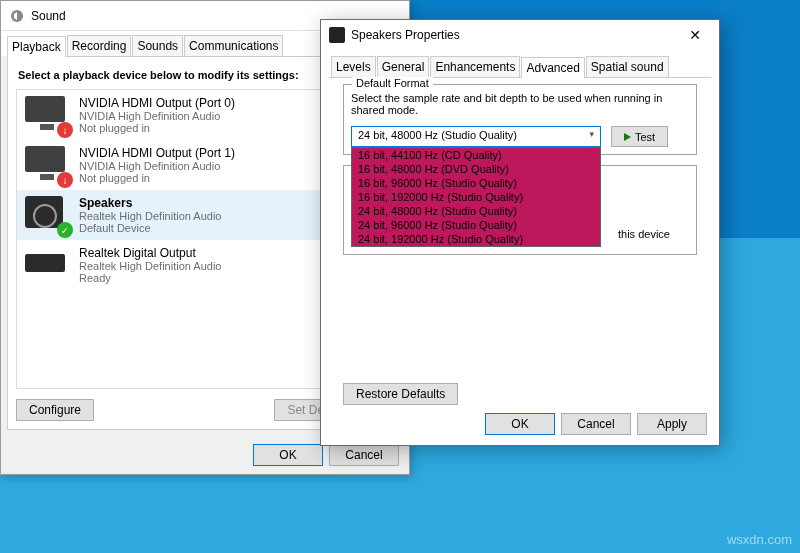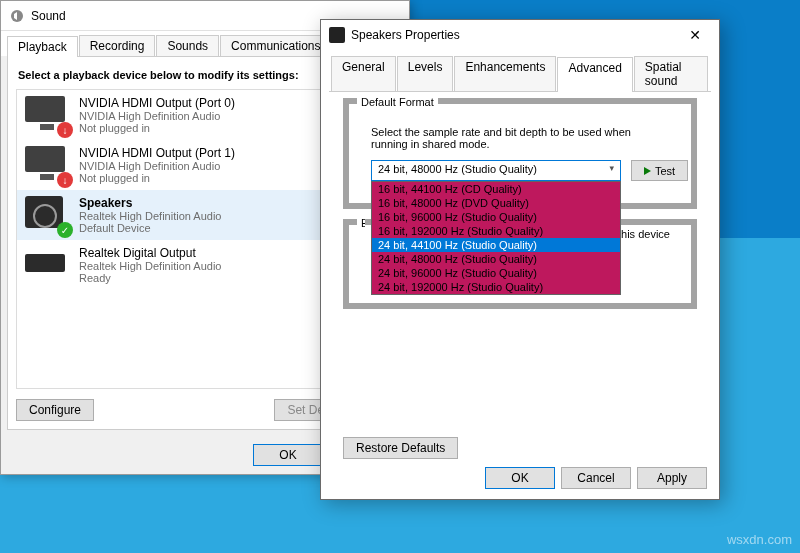--- a/index.html
+++ b/index.html
@@ -5,21 +5,21 @@
     * { box-sizing: border-box; margin: 0; padding: 0; font-family: "Segoe UI", Tahoma, sans-serif; }
     body { width: 800px; height: 553px; background: linear-gradient(180deg, #0a7ec8 0%, #0a7ec8 43%, #2da9e0 43%, #2da9e0 100%); position: relative; overflow: hidden; }
     .watermark { position: absolute; bottom: 6px; right: 8px; color: rgba(255,255,255,0.55); font-size: 13px; z-index: 100; }
 
     
     .win-sound { position: absolute; left: 0; top: 0; width: 410px; background: #f0f0f0; border: 1px solid #9a9a9a; box-shadow: 2px 2px 10px rgba(0,0,0,0.25); }
     .win-sound .titlebar { height: 30px; background: #fff; display: flex; align-items: center; padding: 0 8px; border-bottom: 1px solid #e1e1e1; }
     .win-sound .titlebar .tb-icon { width: 16px; height: 16px; margin-right: 6px; }
     .win-sound .titlebar .tb-title { font-size: 12px; }
     .win-sound .tabs { display: flex; padding: 4px 6px 0 6px; background: #fff; }
-    .tab { border: 1px solid #ccc; border-bottom: none; padding: 3px 10px; font-size: 12px; background: #f6f6f6; margin-right: 1px; cursor: pointer; }
+    .tab { border: 1px solid #ccc; border-bottom: none; padding: 3px 4px; font-size: 12px; background: #f6f6f6; margin-right: 1px; cursor: pointer; }
     .tab.active { background: #fff; position: relative; top: 1px; }
     .tab-body { background: #fff; margin: 0 6px 6px 6px; border: 1px solid #ccc; padding: 8px; }
     .desc { font-size: 11px; font-weight: 600; margin: 4px 0 8px 2px; }
     .dev-list { border: 1px solid #dcdcdc; background: #fff; height: 300px; overflow: hidden; }
     .dev { display: flex; padding: 6px 8px; gap: 10px; }
     .dev.selected { background: #e5f1fb; }
     .dev-icon { width: 44px; height: 38px; position: relative; }
     .dev-icon .monitor { width: 40px; height: 26px; background: #404040; border-radius: 2px; }
     .dev-icon .stand { width: 14px; height: 6px; background: #555; margin: 2px auto 0 auto; }
     .dev-icon .badge { position: absolute; bottom: -4px; right: -4px; width: 16px; height: 16px; border-radius: 50%; display: flex; align-items: center; justify-content: center; font-size: 10px; color: #fff; }
@@ -40,21 +40,21 @@
 
     
     .win-prop { position: absolute; left: 320px; top: 19px; width: 400px; background: #fff; border: 1px solid #6a6a6a; box-shadow: 4px 4px 20px rgba(0,0,0,0.3); }
     .win-prop .titlebar { height: 30px; display: flex; align-items: center; justify-content: space-between; padding: 0 4px 0 8px; }
     .win-prop .titlebar .tb-left { display: flex; align-items: center; gap: 6px; }
     .win-prop .titlebar .tb-left .sp-icon { width: 16px; height: 16px; background: #222; border-radius: 2px; position: relative; }
     .win-prop .titlebar .tb-title { font-size: 12px; }
     .win-prop .close { width: 40px; height: 22px; font-size: 14px; background: transparent; border: none; cursor: pointer; }
     .win-prop .tabs2 { display: flex; padding: 6px 10px 0 10px; }
     .win-prop .body { padding: 6px 14px 8px 14px; }
-    .group { border: 6px solid #a3a3a3; padding: 22px; position: relative; margin-bottom: 10px; }
+    .group { border: 1px solid #a3a3a3; padding: 7px; position: relative; margin-bottom: 10px; }
     .group > .legend { position: absolute; top: -8px; left: 8px; background: #fff; padding: 0 4px; font-size: 11px; }
     .group .info { font-size: 11px; margin-bottom: 10px; }
     .combo-row { display: flex; gap: 10px; align-items: flex-start; }
     .combo { width: 250px; height: 21px; background: #fff; border: 1px solid #0078d7; font-size: 11px; padding: 2px 18px 2px 6px; position: relative; cursor: pointer; }
     .combo::after { content: "▾"; position: absolute; right: 6px; top: 2px; font-size: 9px; color: #555; }
     .test-btn { height: 21px; font-size: 11px; padding: 0 12px; border: 1px solid #adadad; background: #e1e1e1; display: flex; align-items: center; gap: 4px; cursor: pointer; }
     .play-tri { width: 0; height: 0; border-left: 7px solid #0a7a0a; border-top: 4px solid transparent; border-bottom: 4px solid transparent; }
     .dropdown { position: absolute; width: 250px; background: #be185d; border: 1px solid #646464; z-index: 5; }
     .dropdown .opt { font-size: 11px; padding: 1px 6px; cursor: pointer; }
     .dropdown .opt.hl { background: #0078d7; color: #fff; }
@@ -147,39 +147,38 @@
 
 <div class="win-prop">
   <div class="titlebar">
     <div class="tb-left">
       <div class="sp-icon"></div>
       <span class="tb-title">Speakers Properties</span>
     </div>
     <button class="close">✕</button>
   </div>
   <div class="tabs2">
+    <div class="tab">Levels</div>
     <div class="tab">General</div>
-    <div class="tab">Levels</div>
     <div class="tab">Enhancements</div>
     <div class="tab active">Advanced</div>
     <div class="tab">Spatial sound</div>
   </div>
   <div class="body" style="border-top:1px solid #ccc; margin:0 8px;">
     <div class="group">
       <div class="legend">Default Format</div>
       <div class="info">Select the sample rate and bit depth to be used when running in shared mode.</div>
       <div class="combo-row">
         <div style="position:relative;">
           <div class="combo">24 bit, 48000 Hz (Studio Quality)</div>
           <div class="dropdown" style="top:21px;left:0;">
             <div class="opt">16 bit, 44100 Hz (CD Quality)</div>
             <div class="opt">16 bit, 48000 Hz (DVD Quality)</div>
             <div class="opt">16 bit, 96000 Hz (Studio Quality)</div>
             <div class="opt">16 bit, 192000 Hz (Studio Quality)</div>
-            <div class="opt hl">24 bit, 44100 Hz (Studio Quality)</div>
             <div class="opt">24 bit, 48000 Hz (Studio Quality)</div>
             <div class="opt">24 bit, 96000 Hz (Studio Quality)</div>
             <div class="opt">24 bit, 192000 Hz (Studio Quality)</div>
           </div>
         </div>
         <button class="test-btn">
           <span class="play-tri"></span>
           <span>Test</span>
         </button>
       </div>

